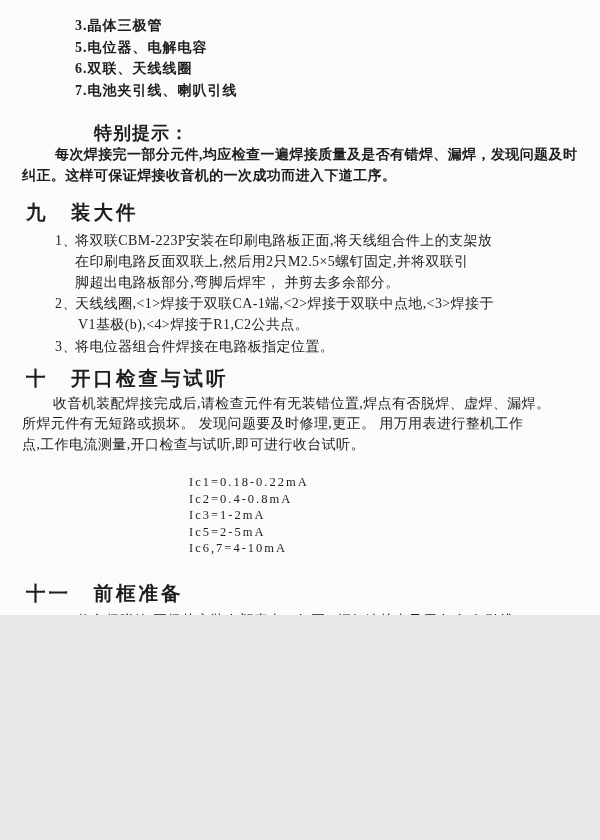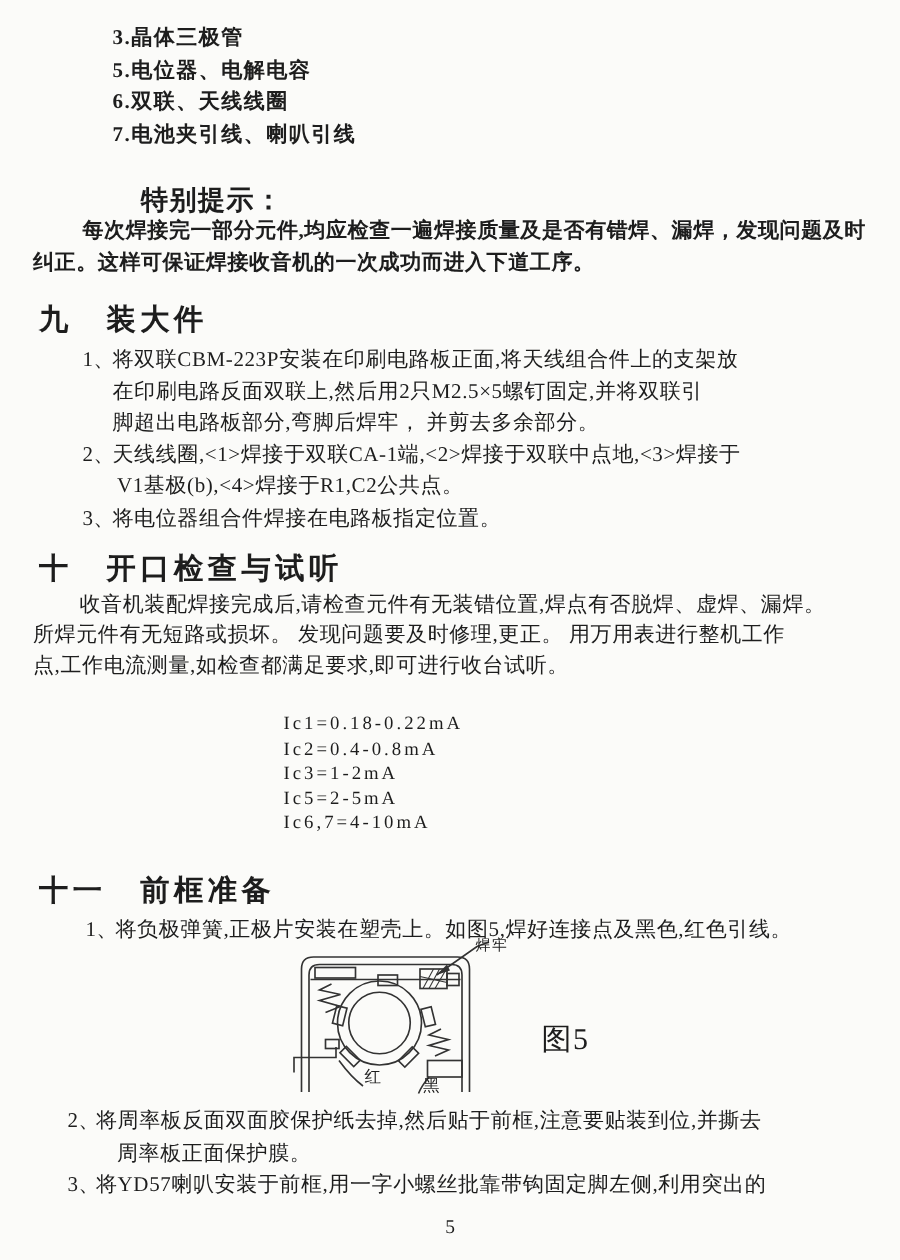--- a/index.html
+++ b/index.html
@@ -1,17 +1,17 @@
 <!DOCTYPE html>
 <html><head>
 <meta charset="utf-8">
 <style>
   html,body{margin:0;padding:0;background:#e8e8e8;}
   .page{
-    position:relative;width:600px;height:840px;margin:0 auto;
+    position:relative;width:600px;height:615px;margin:0 auto;
     background:#fbfbf9;overflow:hidden;color:#1d1d1d;
   }
   .abs{position:absolute;white-space:nowrap;}
   .serif{font-family:"Liberation Serif","DejaVu Serif",serif;}
   .sans{font-family:"Liberation Sans","DejaVu Sans",sans-serif;}
   .parts{font-size:14px;line-height:21.5px;font-weight:600;letter-spacing:1px;}
   .note-h{font-size:18px;font-weight:700;letter-spacing:1px;margin-left:40px;}
   .note-p{font-size:14px;line-height:20.5px;font-weight:600;letter-spacing:0.4px;}
   .sec-h{font-size:19.5px;font-weight:700;letter-spacing:3px;}
   .bt{font-size:14px;line-height:21px;letter-spacing:0.4px;}
@@ -61,21 +61,21 @@
     <div class="c23">V1基极(b),&lt;4&gt;焊接于R1,C2公共点。</div>
   </div>
   <div class="abs bt" style="left:55px;top:336px;">
     <div><span class="num">3、</span><span>将电位器组合件焊接在电路板指定位置。</span></div>
   </div>
 
   <div class="abs sans sec-h" style="left:26px;top:365px;">十　开口检查与试听</div>
   <div class="abs bt" style="left:22px;top:394px;line-height:20.3px;">
     <div class="ind31">收音机装配焊接完成后,请检查元件有无装错位置,焊点有否脱焊、虚焊、漏焊。</div>
     <div>所焊元件有无短路或损坏。 发现问题要及时修理,更正。 用万用表进行整机工作</div>
-    <div>点,工作电流测量,如检查都满足要求,即可进行收台试听。</div>
+    <div>点,工作电流测量,开口检查与试听,即可进行收台试听。</div>
   </div>
 
   <div class="abs ic" style="left:189px;top:474px;">
     <div>Ic1=0.18-0.22mA</div>
     <div>Ic2=0.4-0.8mA</div>
     <div>Ic3=1-2mA</div>
     <div>Ic5=2-5mA</div>
     <div>Ic6,7=4-10mA</div>
   </div>
 

